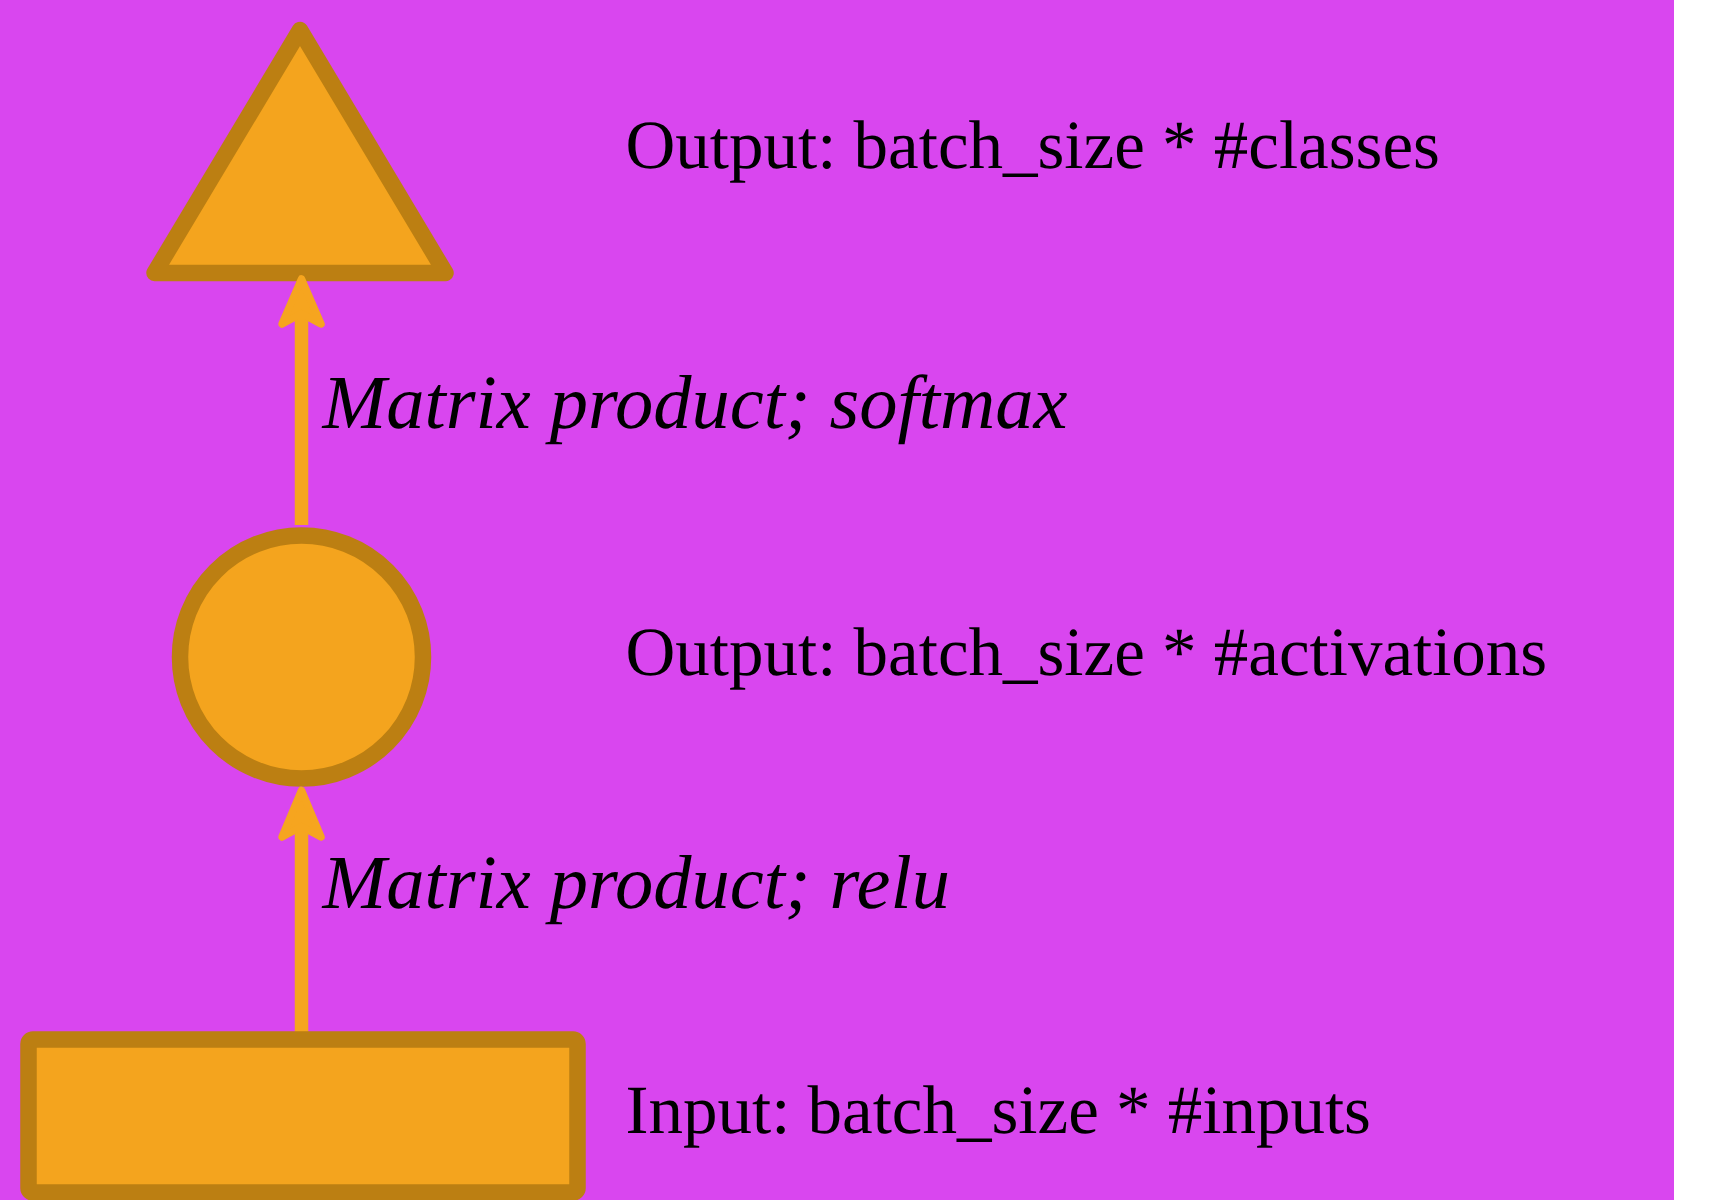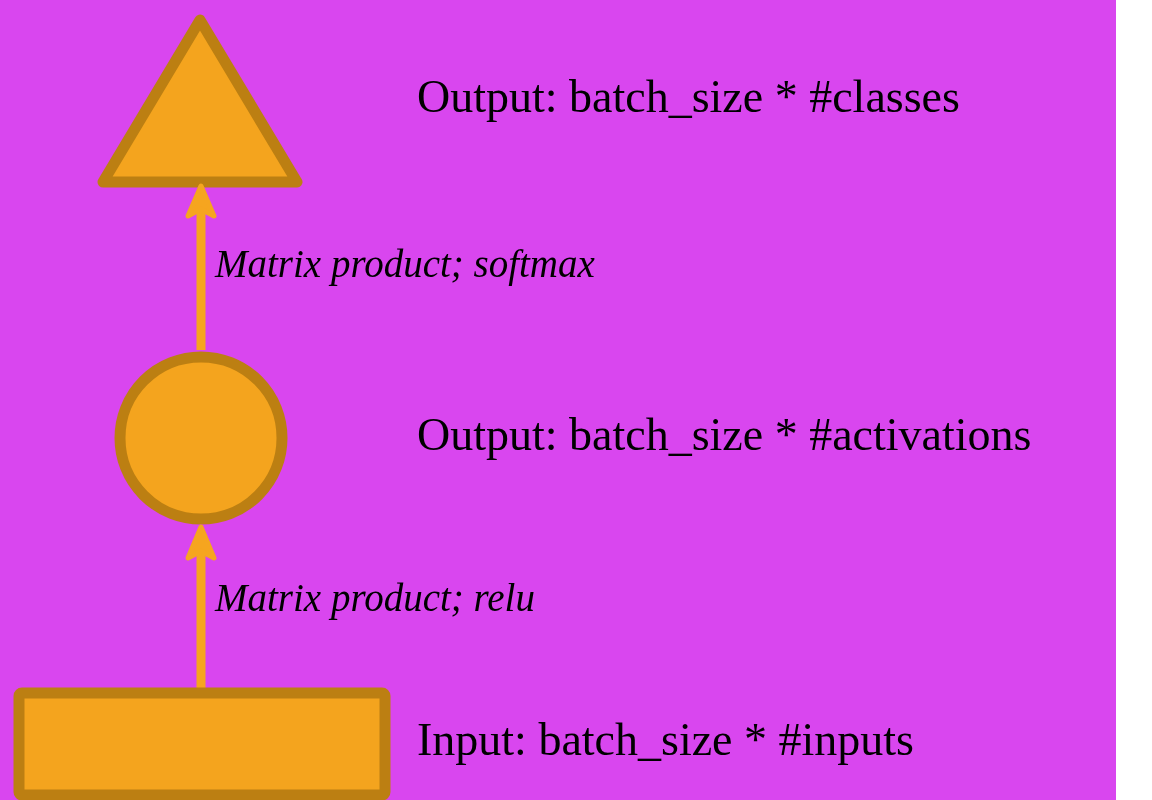--- a/index.html
+++ b/index.html
@@ -31,30 +31,30 @@
     color: #000000;
     white-space: nowrap;
     line-height: 1;
   }
   .label-node {
     font-size: 46px;
     font-style: normal;
     font-weight: 400;
   }
   .label-edge {
-    font-size: 39px;
+    font-size: 51px;
     font-style: italic;
     font-weight: 400;
   }
 
   #label-output  { left: 417px; top: 74px;  }
   #label-hidden  { left: 417px; top: 412px; }
   #label-input   { left: 417px; top: 717px; text-align: right; }
   #label-edge-top    { left: 215px; top: 244px; }
-  #label-edge-bottom { left: 215px; top: 578px; }
+  #label-edge-bottom { left: 215px; top: 564px; }
 </style>
 </head>
 <body>
 
 <div id="canvas">
 
   <svg id="shape-layer" viewBox="0 0 1152 800" width="1152" height="800">
 
     <polygon points="200,20 297,182 103,182" fill="#f4a41e" stroke="#bc7f12" stroke-width="11" stroke-linejoin="round" stroke-linecap="round"></polygon>
 

